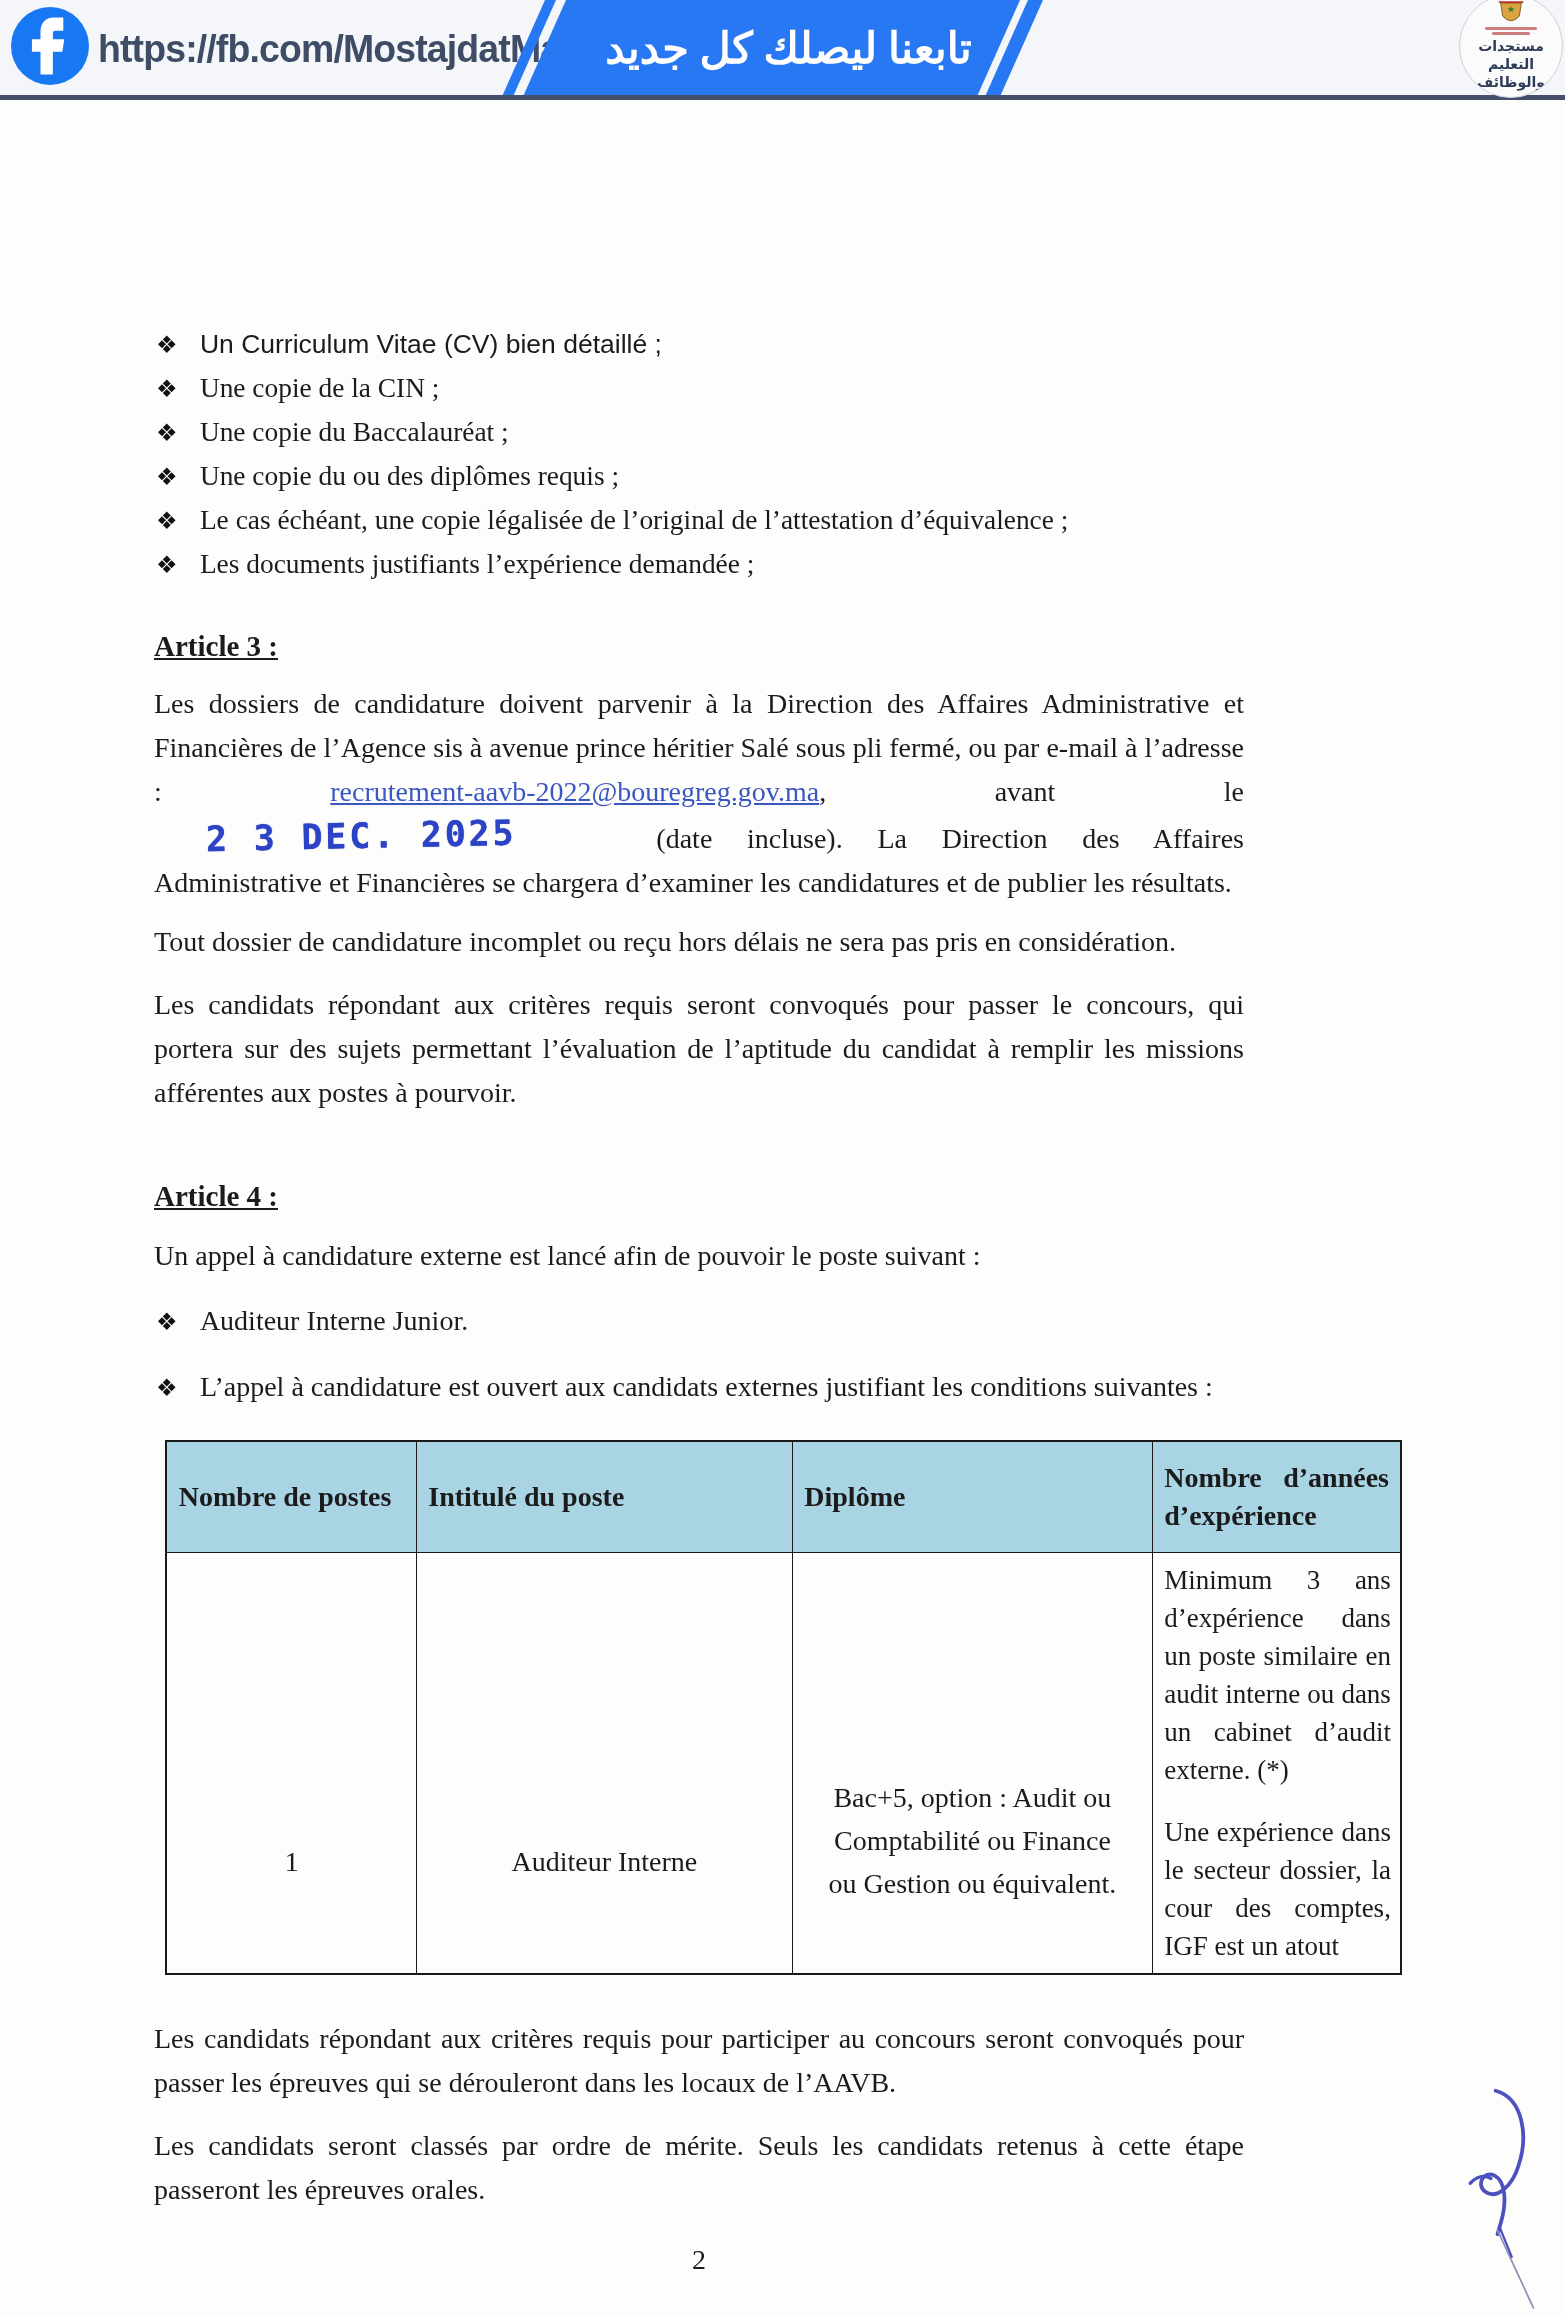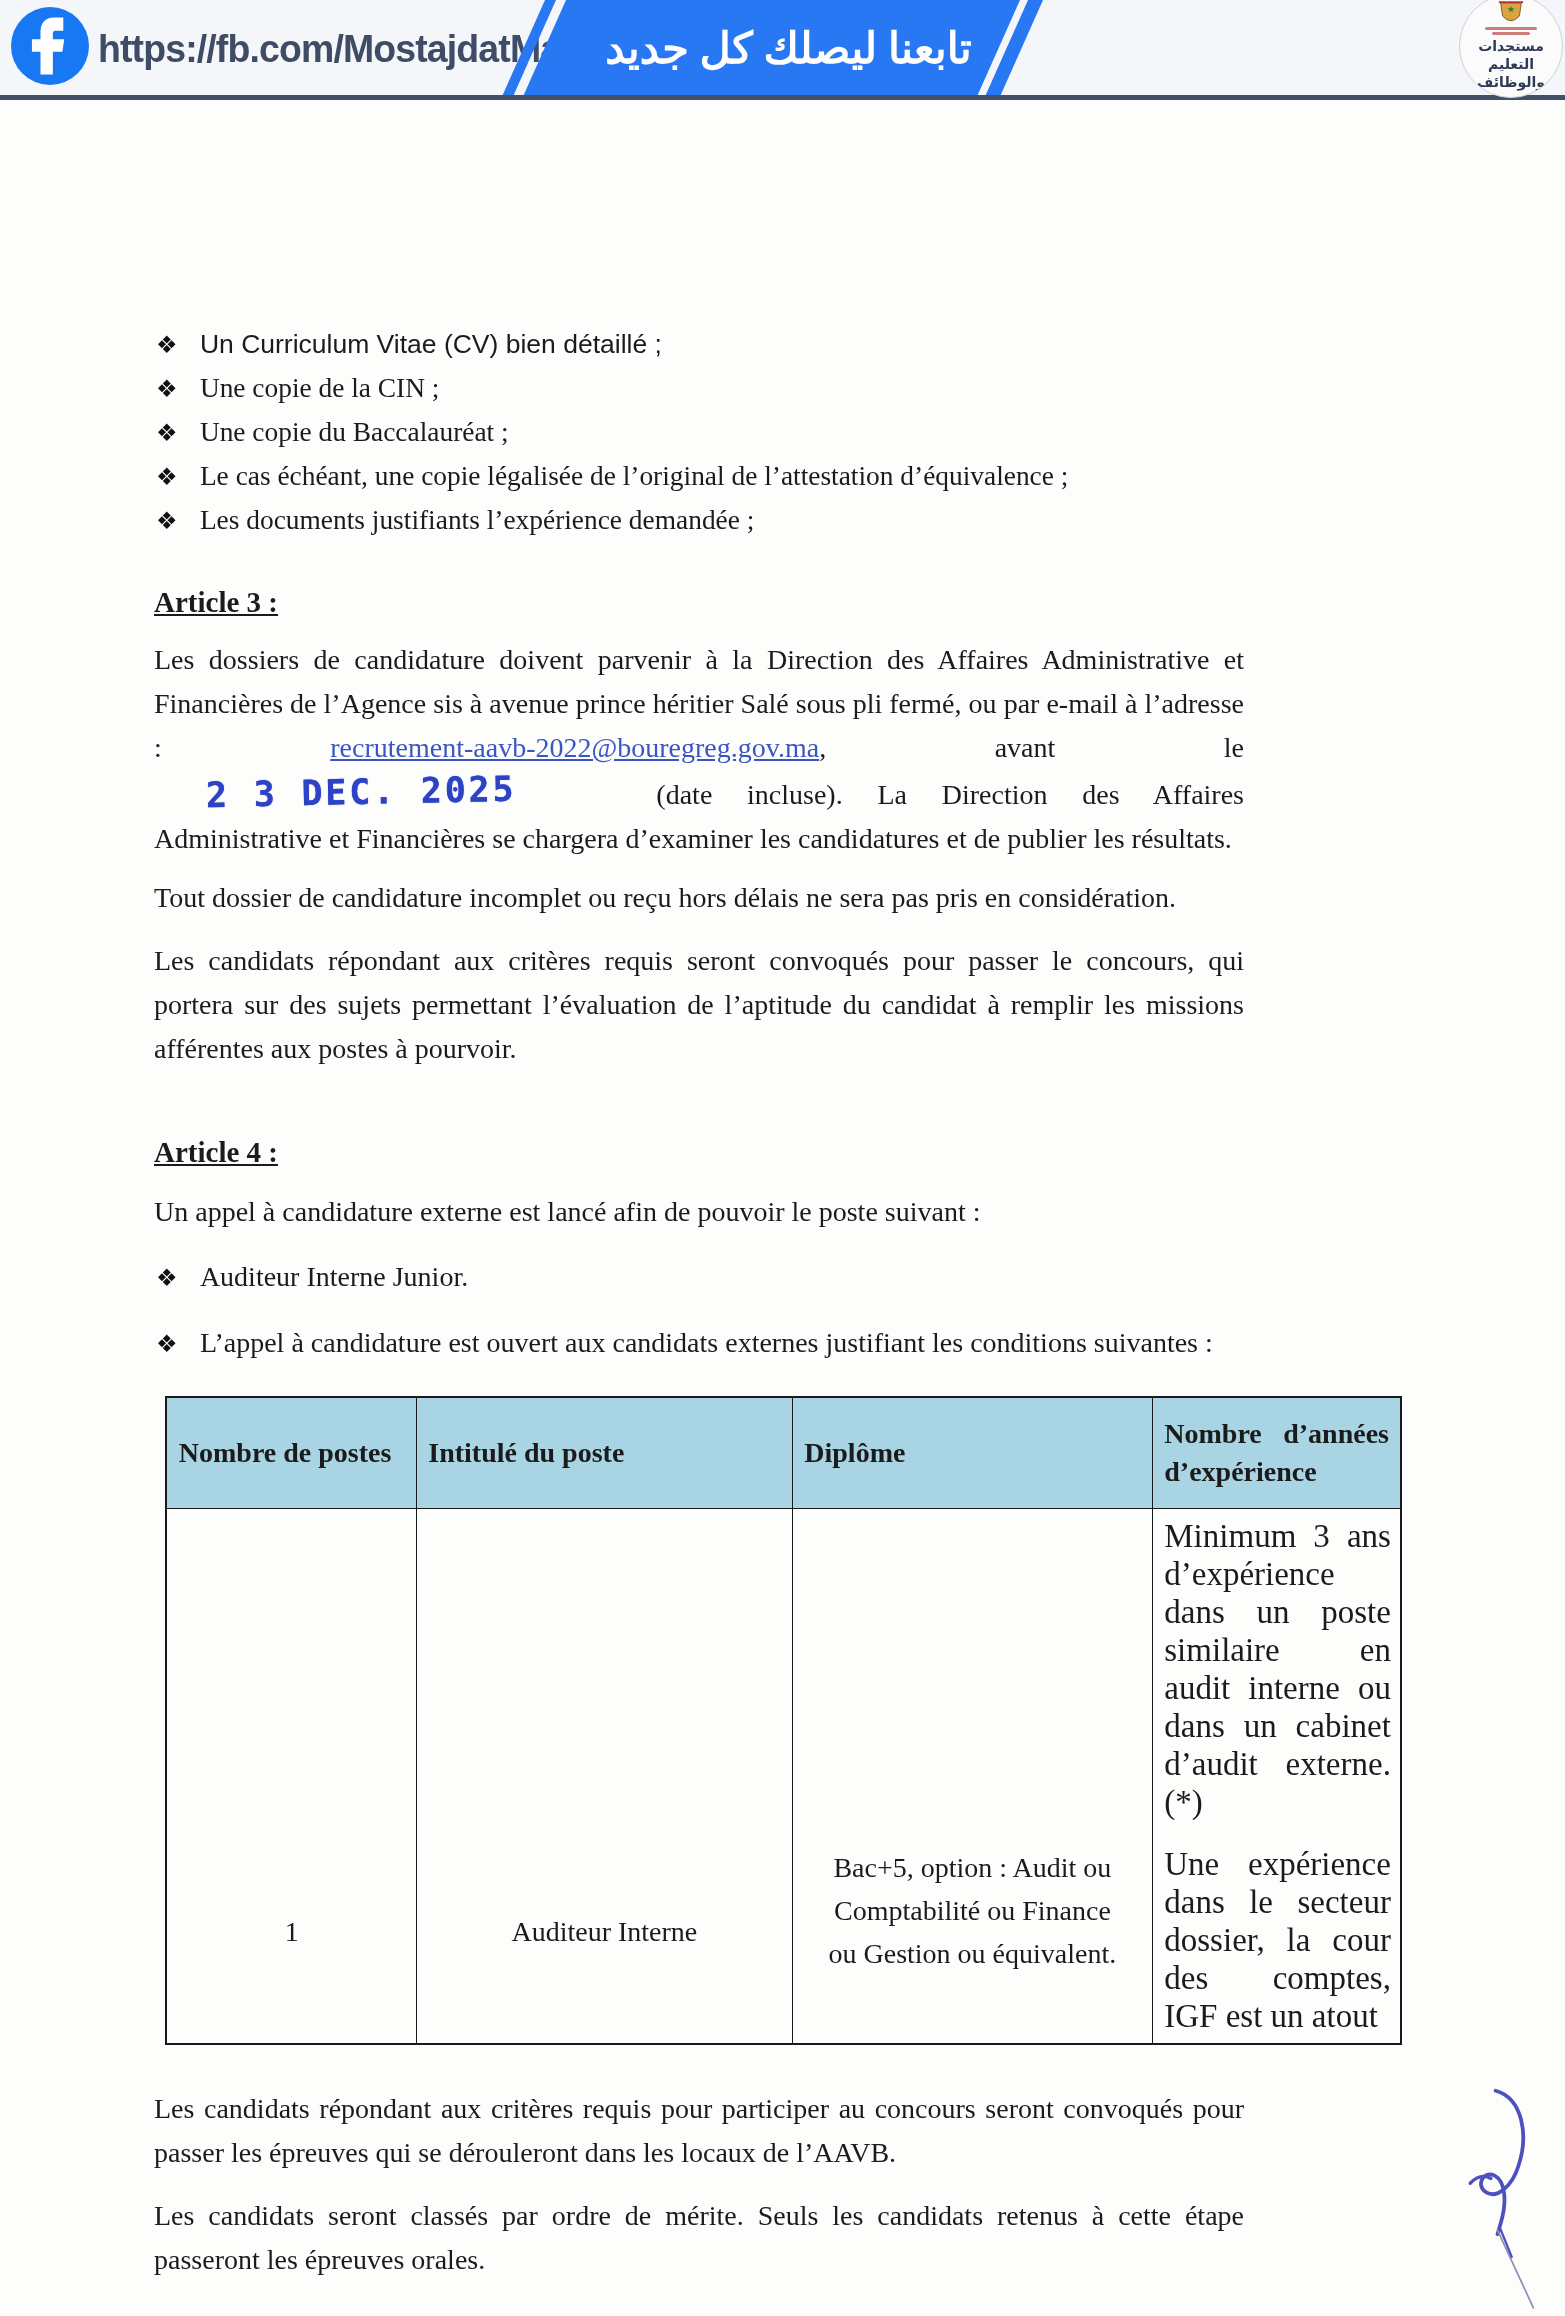--- a/index.html
+++ b/index.html
@@ -76,21 +76,21 @@
   table.jobs thead th{
     background:#a9d4e4;font-size:28px;font-weight:bold;text-align:left;
     padding:9.5px 11.4px;height:91px;vertical-align:middle;line-height:38px;
   }
   table.jobs thead th.just{text-align:justify;text-align-last:left;}
   td.c-postes,td.c-intitule{
     text-align:center;vertical-align:bottom;padding-bottom:95px;font-size:28px;}
   td.c-diplome{
     text-align:center;vertical-align:bottom;padding:0 28px 68px 28px;
     font-size:28px;line-height:43px;}
-  td.c-exp{vertical-align:top;padding:7.6px 9.5px 7.6px 11.4px;font-size:33px;
+  td.c-exp{vertical-align:top;padding:7.6px 9.5px 7.6px 11.4px;font-size:27px;
     line-height:38px;text-align:justify;}
   td.c-exp p{margin:0;}
   td.c-exp p + p{margin-top:24.6px;}
   .page-num{margin:32px 0 0 0;text-align:center;font-size:28px;}
   .signature{position:absolute;left:1406px;top:2077px;z-index:4;}
 </style>
 </head>
 <body>
 
 <header class="banner">
@@ -119,20 +119,21 @@
     <div class="logo-ar">والوظائف</div>
   </div>
 </header>
 
 <main class="flow">
 
   <ul class="docs">
     <li class="sans"><span class="marker">❖</span><span>Un Curriculum Vitae (CV) bien détaillé ;</span></li>
     <li><span class="marker">❖</span><span>Une copie de la CIN ;</span></li>
     <li><span class="marker">❖</span><span>Une copie du Baccalauréat ;</span></li>
+    <li><span class="marker">❖</span><span>Une copie du ou des diplômes requis ;</span></li>
     <li><span class="marker">❖</span><span>Le cas échéant, une copie légalisée de l’original de l’attestation d’équivalence ;</span></li>
     <li><span class="marker">❖</span><span>Les documents justifiants l’expérience demandée ;</span></li>
   </ul>
 
   <h2 class="h-article">Article 3 :</h2>
 
   <p class="body-p"><span>Les dossiers de candidature doivent parvenir à la Direction des Affaires Administrative et Financières de l’Agence sis à avenue prince héritier Salé sous pli fermé, ou par e-mail à l’adresse : </span><a href="#" class="email-link">recrutement-aavb-2022@bouregreg.gov.ma</a><span>, avant le</span><span class="stamp">2 3 DEC. 2025</span><span>(date incluse). La Direction des Affaires Administrative et Financières se chargera d’examiner les candidatures et de publier les résultats.</span></p>
 
   <p class="body-p no-just" style="margin-top:15px;">Tout dossier de candidature incomplet ou reçu hors délais ne sera pas pris en considération.</p>
 

